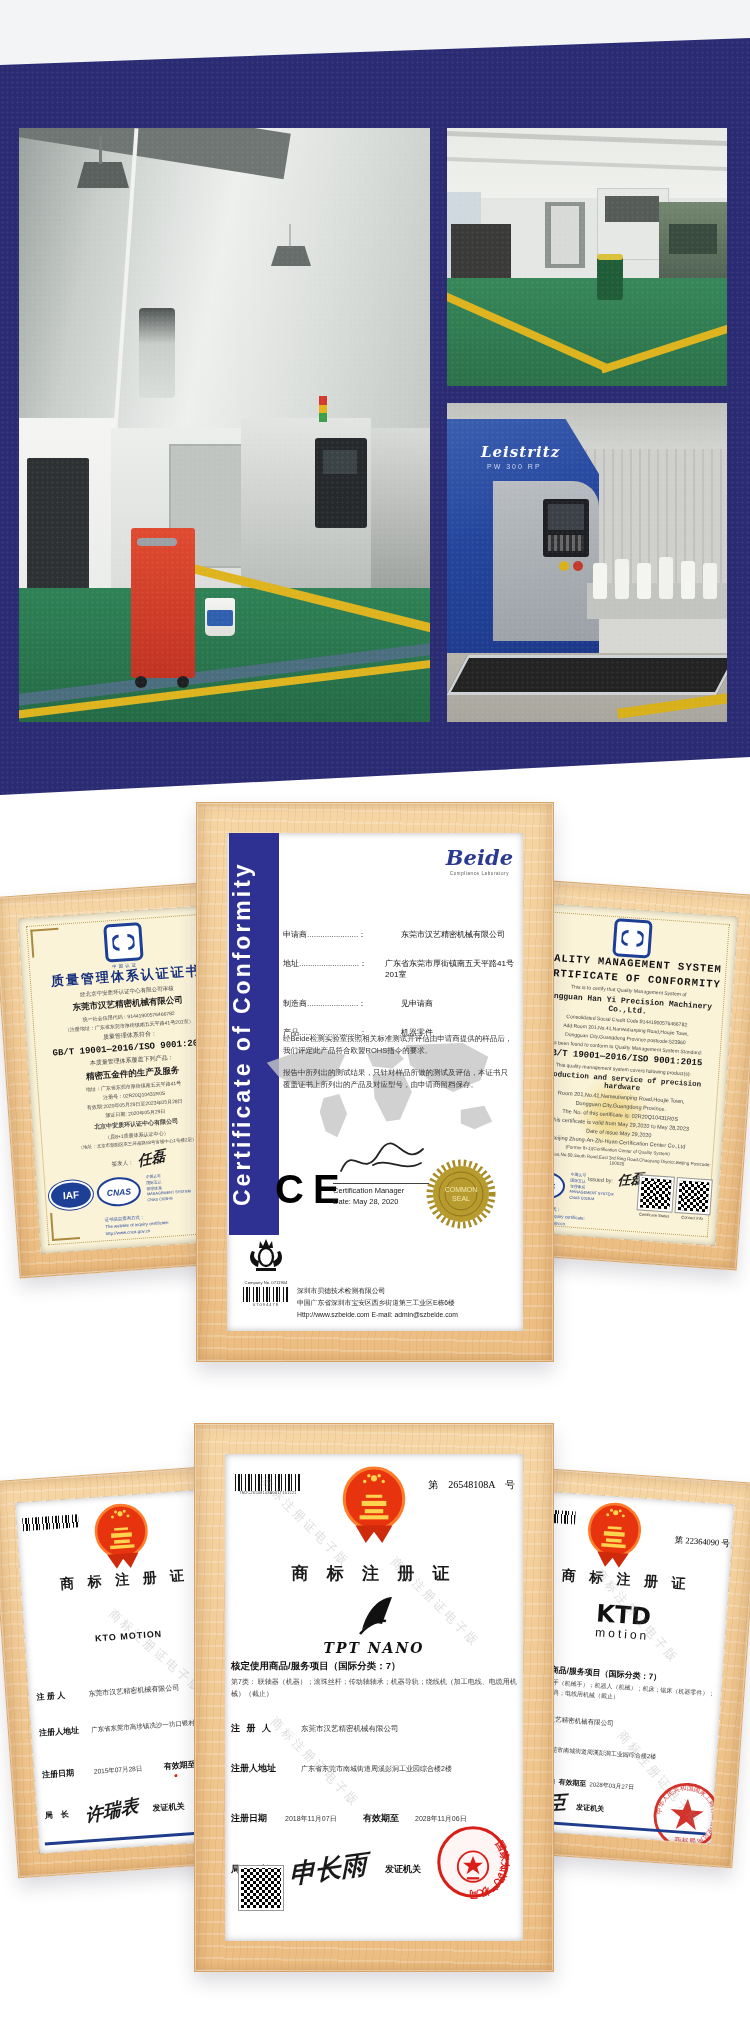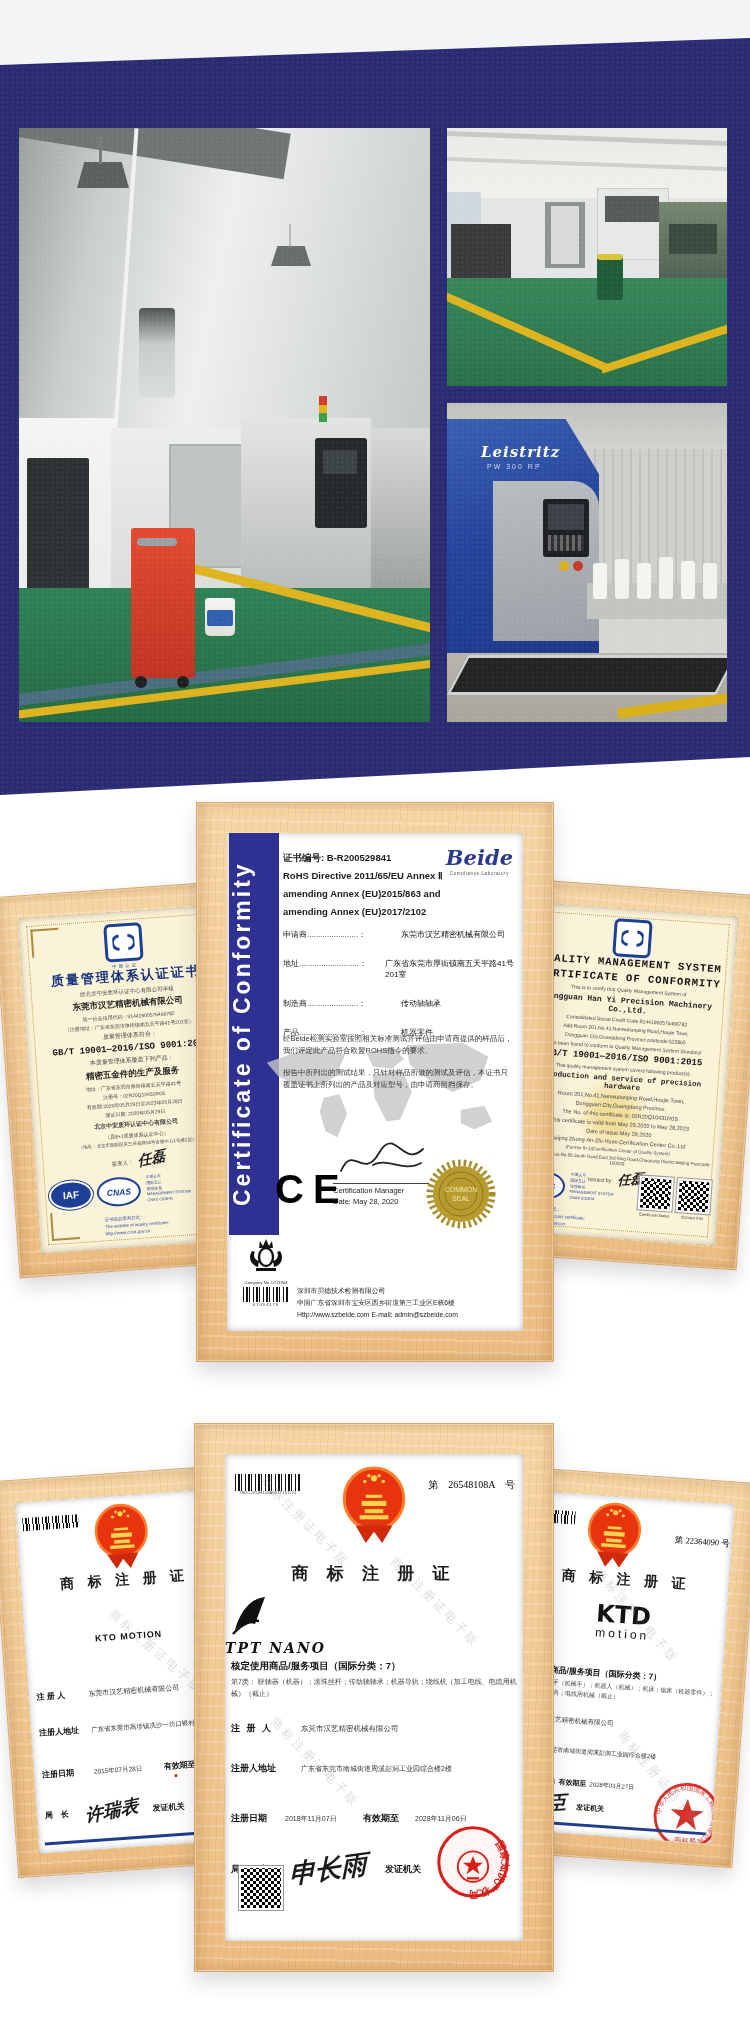--- a/index.html
+++ b/index.html
@@ -300,42 +300,36 @@
         <div class="qr-cap">Contact Info</div>
       </div>
     </div>
   </div>
 
   <div class="frame" style="left:196px;top:802px;width:356px;height:558px;z-index:3;">
     <div class="paper" style="inset:30px;">
       <div class="coc-band">
         <span>Certificate of Conformity</span>
       </div>
-      <div class="rohs-head">
-        <div>证书编号: B-R200529841</div>
-        <div>RoHS Directive 2011/65/EU Annex Ⅱ</div>
-        <div>amending Annex (EU)2015/863 and</div>
-        <div>amending Annex (EU)2017/2102</div>
-      </div>
       <div class="beide">
         <div class="b1">Beide</div>
         <div class="b2">Compliance Laboratory</div>
       </div>
       <div class="rohs-fields">
         <div class="f-row">
             <span class="f-label">申请商.......................：</span>
             <span class="f-val">东莞市汉艺精密机械有限公司</span>
           </div>
         <div class="f-row">
             <span class="f-label">地址...........................：</span>
             <span class="f-val">广东省东莞市厚街镇南五天平路41号201室</span>
           </div>
         <div class="f-row">
             <span class="f-label">制造商.......................：</span>
-            <span class="f-val">传动轴轴承</span>
+            <span class="f-val">见申请商</span>
           </div>
         <div class="f-row">
             <span class="f-label">产品...........................：</span>
             <span class="f-val">机器零件</span>
           </div>
       </div>
       <svg class="map" width="245" height="150" viewBox="0 0 250 120">
         <g fill="#c6c6c6">
           <path d="M10,26 L55,10 L90,18 L80,40 L60,52 L38,48 L22,40 Z"></path>
           <path d="M68,62 L84,58 L92,78 L82,102 L70,96 L64,76 Z"></path>
@@ -518,21 +512,21 @@
             <circle cx="41" cy="15" r="1.7" fill="#ffd34d"></circle>
             <circle cx="27" cy="9.5" r="1.7" fill="#ffd34d"></circle>
             <circle cx="37" cy="9.5" r="1.7" fill="#ffd34d"></circle>
           <rect x="24" y="28" width="16" height="3" fill="#ffd34d"></rect>
             <rect x="20" y="34" width="24" height="5" fill="#ffd34d"></rect>
             <rect x="23" y="42" width="18" height="4" fill="#ffd34d"></rect>
             <rect x="18" y="48" width="28" height="4" fill="#ffd34d"></rect>
         </svg>
       </div>
       <div class="tm-title" style="position:absolute;left:0;right:0;top:108px;font-size:17px;letter-spacing:7px;">商 标 注 册 证</div>
-      <div class="ab" style="left:0;right:0;top:140px;text-align:left;">
+      <div class="ab" style="left:0;right:0;top:140px;text-align:center;">
         <svg width="44" height="42" viewBox="0 0 44 42">
           <path d="M10 36 C16 14,28 4,40 3 L30 30 C24 28,16 30,10 36 Z" fill="#111"></path>
           <path d="M8 40 C18 28,30 26,34 27" stroke="#111" stroke-width="2.5" fill="none"></path>
         </svg>
         <div class="tpt">TPT NANO</div>
       </div>
       <div class="ab" style="left:6px;right:6px;top:206px;font-size:9.5px;font-weight:bold;color:#111;">核定使用商品/服务项目（国际分类：7）</div>
       <div class="ab" style="left:6px;right:6px;top:222px;font-size:7px;line-height:1.7;color:#444;">第7类： 联轴器（机器）；滚珠丝杆；传动轴轴承；机器导轨；绕线机（加工电线、电缆用机械）（截止）</div>
       <div class="ab tm-row" style="left:6px;right:6px;top:268px;">
         <span class="tm-lab" style="width:70px;font-size:9px;letter-spacing:2px;">注 册 人</span>

